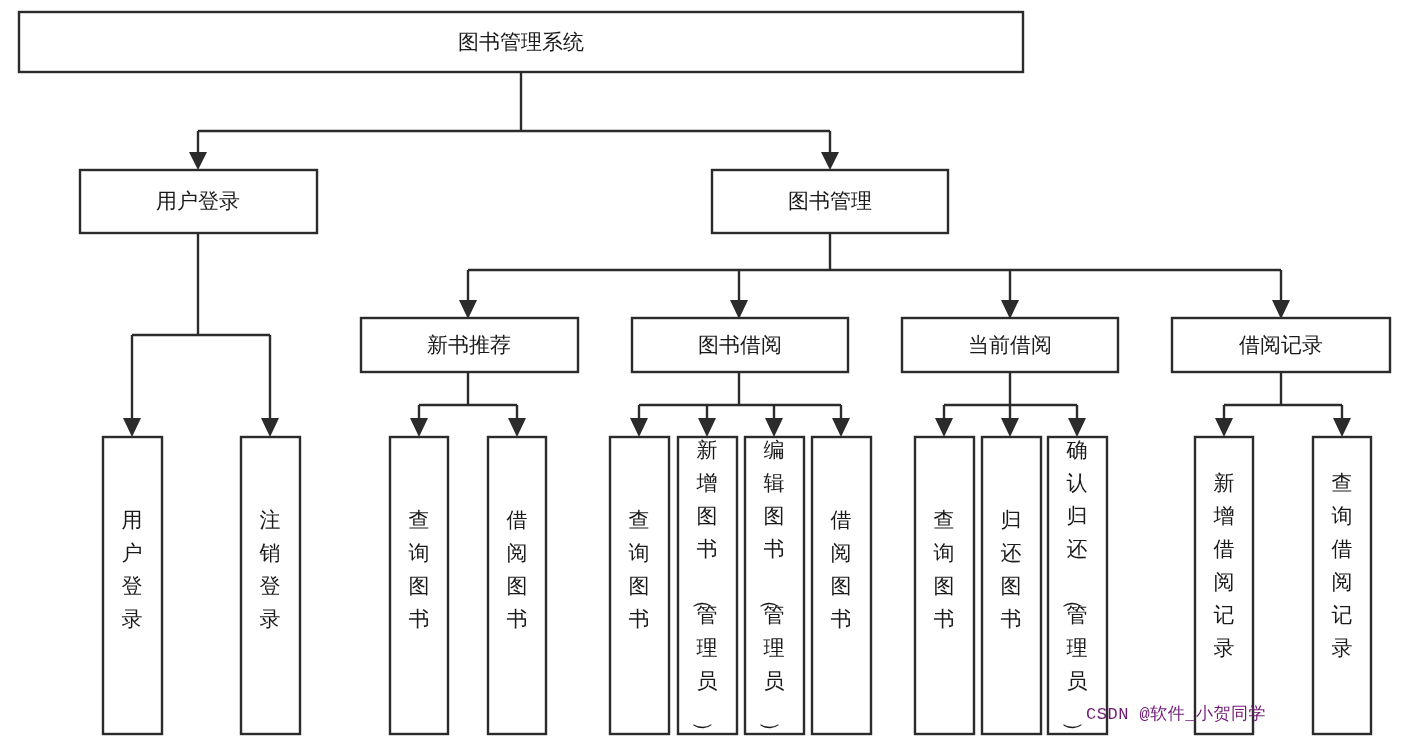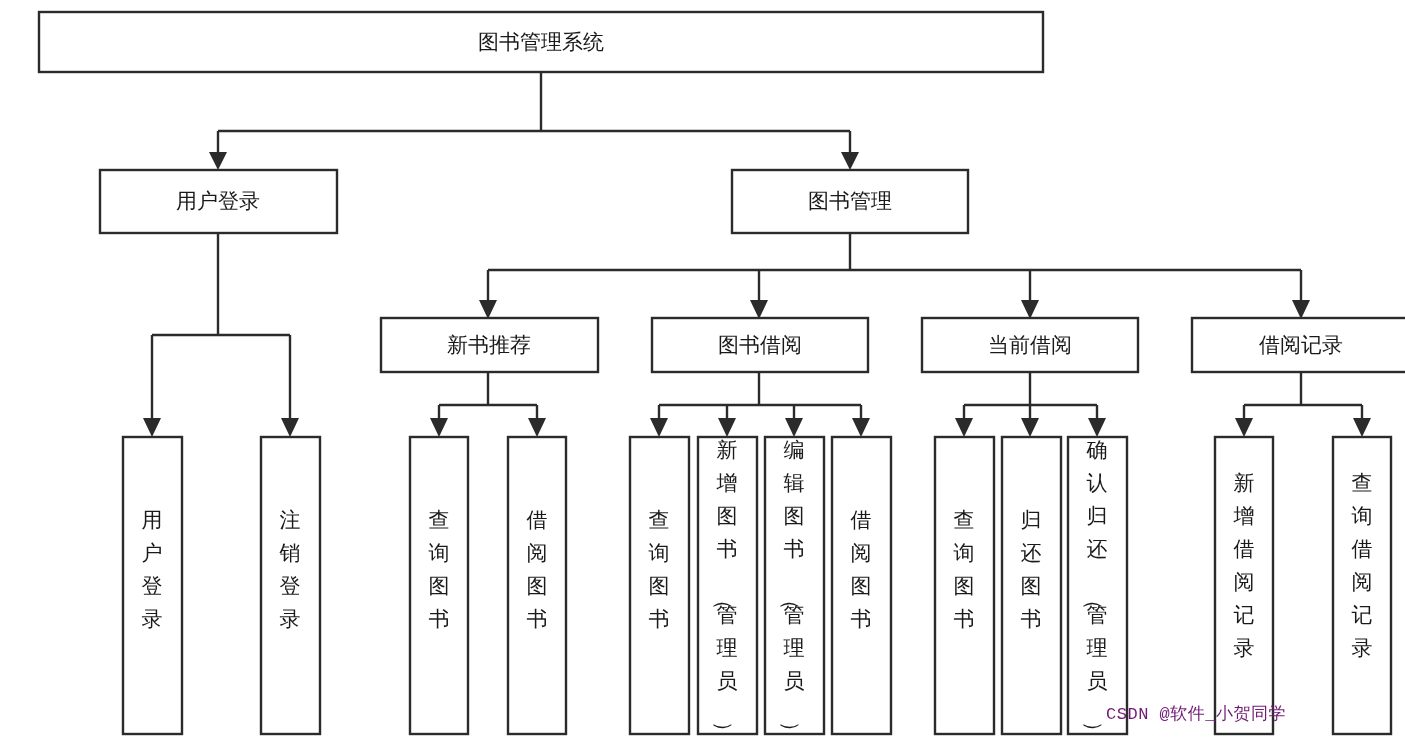--- a/index.html
+++ b/index.html
@@ -13,21 +13,20 @@
     height: 747px;
     font-family: "DejaVu Sans", "Liberation Sans", sans-serif;
     color: #000000;
     overflow: hidden;
     position: relative;
   }
   #diagram-root {
     position: relative;
     width: 1274px;
     height: 747px;
-    margin-left: 20px;
   }
   svg#flowchart {
     position: absolute;
     left: 0;
     top: 0;
     width: 1405px;
     height: 747px;
     display: block;
   }
   .node-box {

